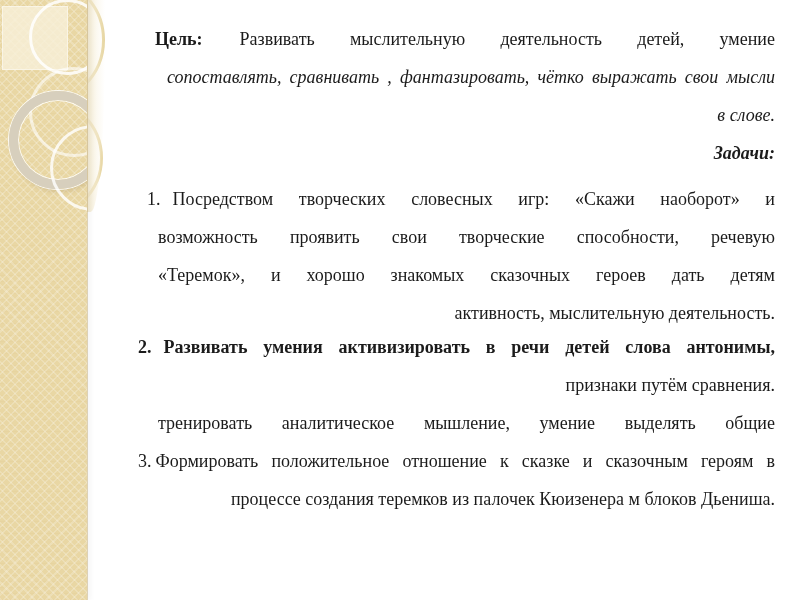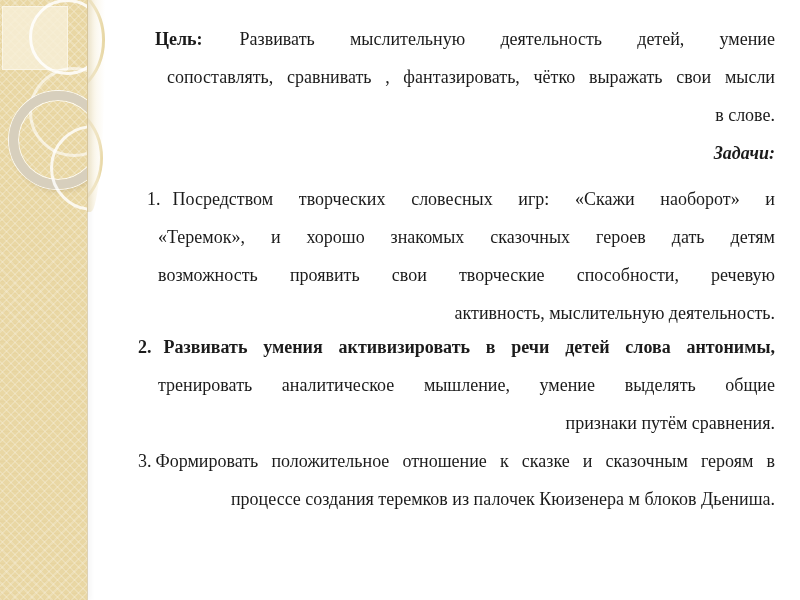--- a/index.html
+++ b/index.html
@@ -40,21 +40,21 @@
   }
   .c3{left:50px;top:125px;width:86px;height:86px;border:3px solid rgba(255,255,255,0.8);}
   
   .content{
     position:absolute;left:138px;top:20px;width:637px;
     color:#1b1b1b;font-size:18px;line-height:38px;
   }
   .line{margin:0;padding:0;text-align:right;}
   .jl{text-align:justify;text-align-last:justify;}
   .pl17{padding-left:17px;}
-  .pl29{padding-left:29px;}
+  .pl29{padding-left:29px;font-style:italic;}
   .pl20{padding-left:20px;}
   .pl12{padding-left:12px;}
   .b{font-weight:bold;font-style:italic;}
   .lbl{font-weight:bold;margin-right:37px;}
   .num{margin-right:12px;}
   .num3{margin-right:4px;}
   .mt8{margin-top:8px;margin-left:9px;}
   .mtm4{margin-top:-4px;font-weight:bold;}
 </style>
 </head>
@@ -76,25 +76,25 @@
 
   <main class="content">
 
     <p class="line jl pl17"><span class="lbl">Цель:</span><span>Развивать мыслительную деятельность детей, умение</span></p>
     <p class="line jl pl29">сопоставлять, сравнивать , фантазировать, чётко выражать свои мысли</p>
     <p class="line pl29">в слове.</p>
 
     <p class="line b">Задачи:</p>
 
     <p class="line jl mt8"><span class="num">1.</span><span>Посредством творческих словесных игр: «Скажи наоборот» и</span></p>
+    <p class="line jl pl20">возможность проявить свои творческие способности, речевую</p>
     <p class="line jl pl20">«Теремок», и хорошо знакомых сказочных героев дать детям</p>
-    <p class="line jl pl20">возможность проявить свои творческие способности, речевую</p>
     <p class="line pl20">активность, мыслительную деятельность.</p>
 
     <p class="line jl mtm4"><span class="num">2.</span><span>Развивать умения активизировать в речи детей слова антонимы,</span></p>
+    <p class="line pl20">признаки путём сравнения.</p>
     <p class="line jl pl20">тренировать аналитическое мышление, умение выделять общие</p>
-    <p class="line pl20">признаки путём сравнения.</p>
 
     <p class="line jl"><span class="num num3">3.</span><span>Формировать положительное отношение к сказке и сказочным героям в</span></p>
     <p class="line pl12">процессе создания теремков из палочек Кюизенера м блоков Дьениша.</p>
 
   </main>
 </div>
 
 </body></html>

